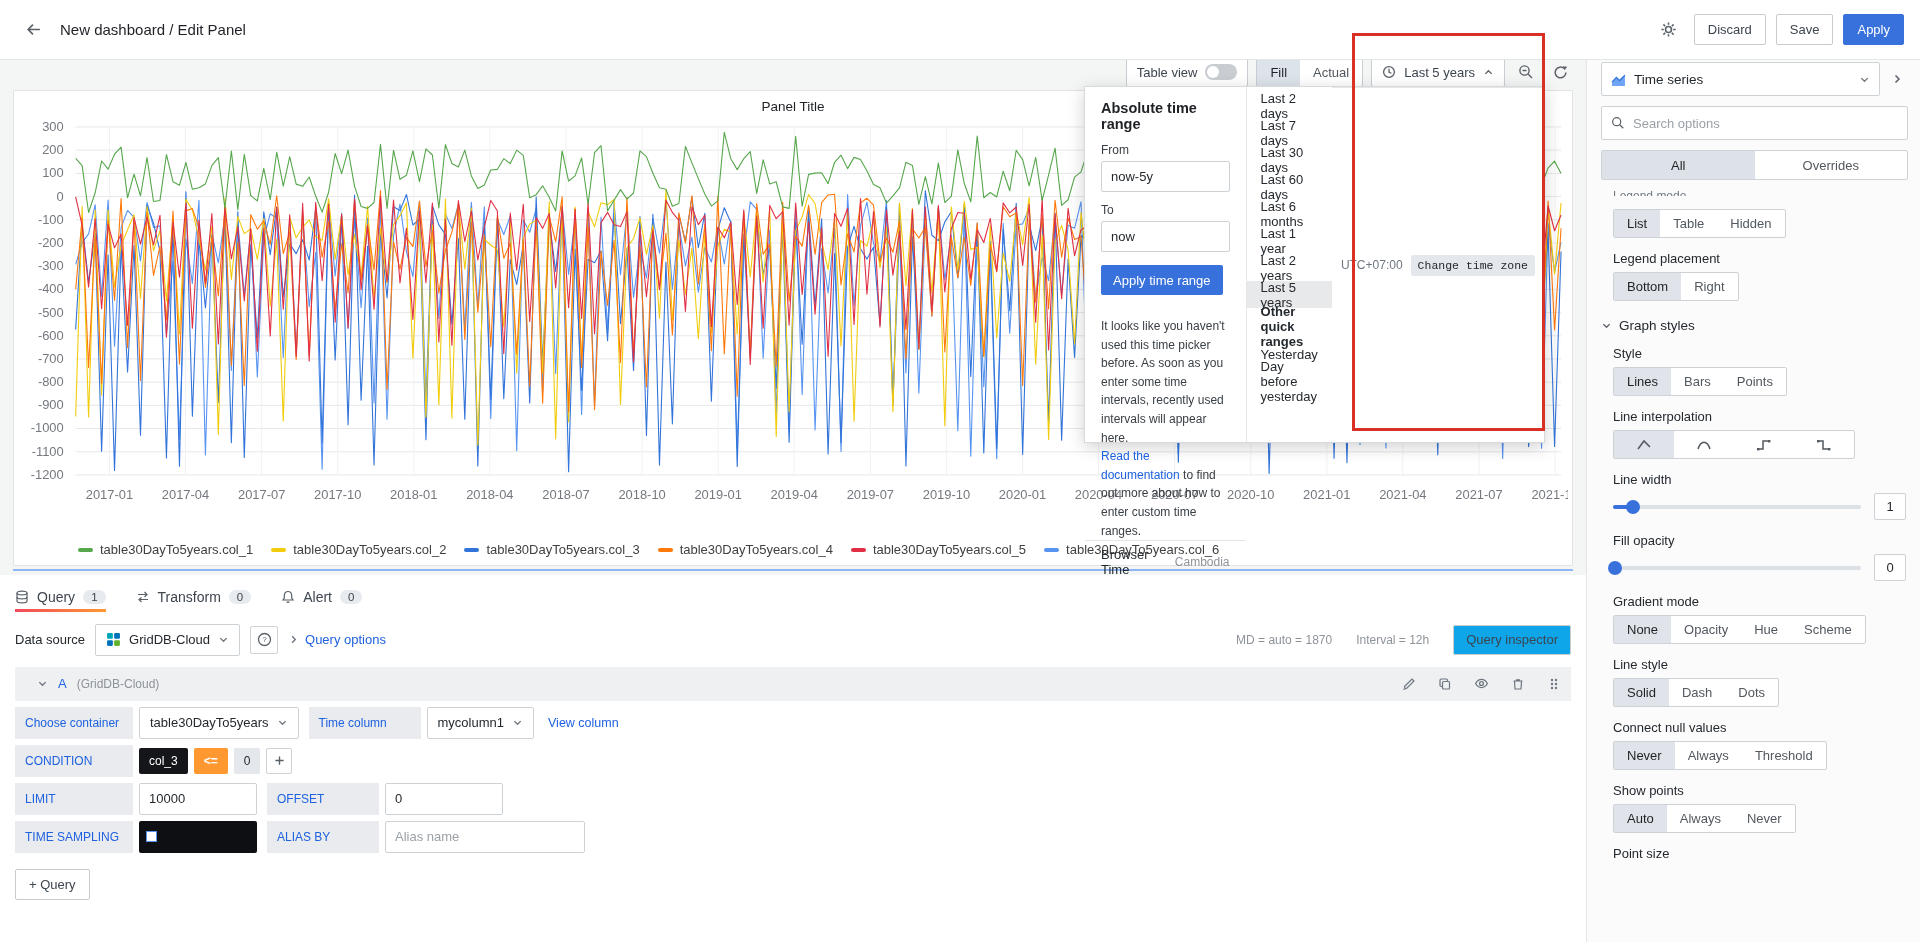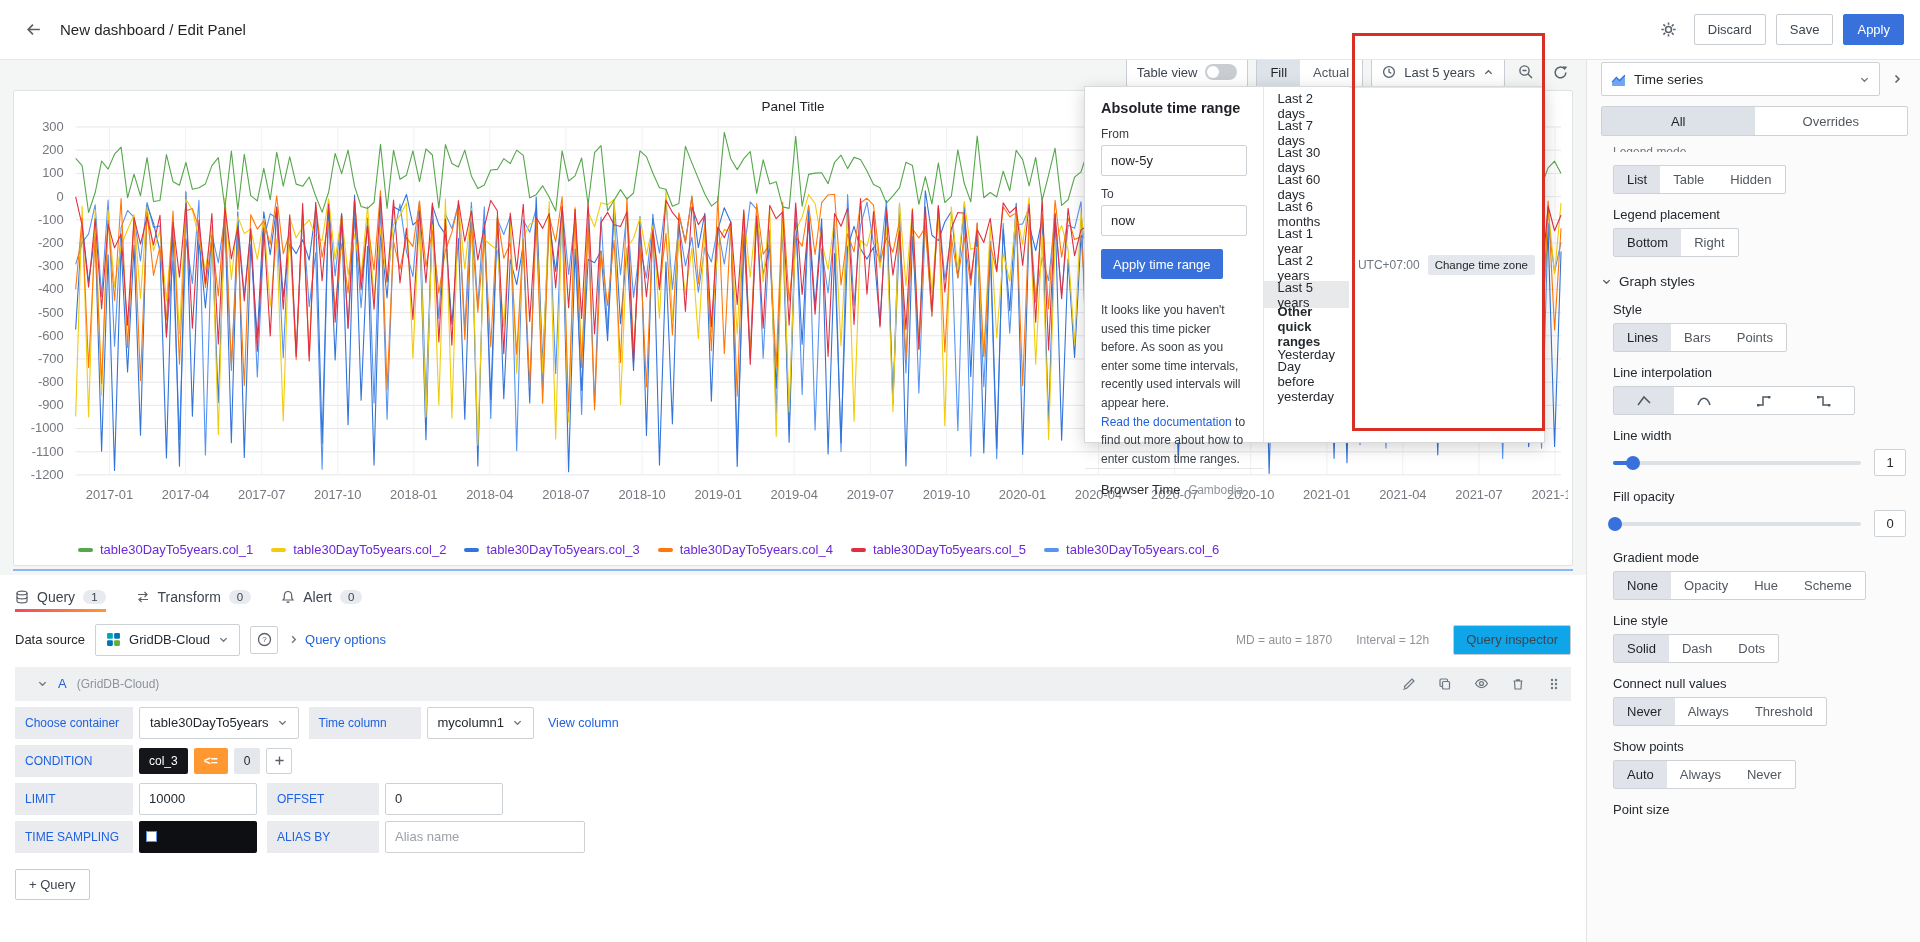--- a/index.html
+++ b/index.html
@@ -23,21 +23,21 @@
 .switch .knob{position:absolute;left:2px;top:2px;width:12px;height:12px;border-radius:50%;background:#fff}
 .seg{height:30px;display:inline-flex;border:1px solid #C9CED4;border-radius:2px;overflow:hidden;background:#fff}
 .seg span{display:flex;align-items:center;padding:0 13px;font-size:13px;color:#52585F;cursor:pointer}
 .seg span.sel{background:#DDE3EA;color:#1F2126}
 .iconbtn{width:26px;height:26px;display:flex;align-items:center;justify-content:center;color:#52585F;cursor:pointer}
 
 .panel{flex:0 0 474px;margin:0 13px;background:#fff;border:1px solid #E0E2E4;border-radius:2px;display:flex;flex-direction:column;position:relative}
 .panel-title{height:30px;display:flex;align-items:center;justify-content:center;font-size:13.5px;font-weight:500;color:#1F2126}
 .chart-wrap{flex:1;min-height:0;padding:0 4px}
 .chart-wrap svg{width:100%;height:100%}
-.legend{height:30px;display:flex;align-items:center;gap:18px;padding-left:64px;font-size:13px;color:#6d28d9;overflow:hidden}
+.legend{height:30px;display:flex;align-items:center;gap:18px;padding-left:64px;font-size:13px;color:#404040;overflow:hidden}
 .legend-item{display:flex;align-items:center;cursor:pointer;white-space:nowrap}
 .legend-item .sw{width:15px;height:4px;border-radius:2px;margin-right:7px}
 .splitter{flex:0 0 9px;position:relative}
 .splitter::after{content:"";position:absolute;left:13px;right:13px;top:3px;height:2px;background:rgba(87,148,242,.65)}
 
 .editor{flex:1;background:#fff;padding:0 15px;overflow:hidden}
 .tabs{height:44px;display:flex;align-items:flex-end;gap:30px}
 .tab{display:flex;align-items:center;gap:8px;font-size:14px;color:#3D454F;position:relative;height:100%;cursor:pointer}
 .tab.active::after{content:"";position:absolute;left:0;right:0;bottom:7px;height:3px;background:linear-gradient(90deg,#F2495C,#FF9830)}
 .badge{background:#E7EAEE;border-radius:10px;padding:1px 8px;font-size:11.5px;color:#3D454F}
@@ -112,21 +112,21 @@
 .tp-foot{flex:0 0 42px;border-top:1px solid #E4E7E7;display:flex;align-items:center;gap:8px;padding:0 16px}
 .tp-foot .bt{font-size:13px;color:#24292E}
 .tp-foot .tz{font-size:12px;color:#8E939A}
 .tp-right{flex:1;border-left:1px solid #E4E7E7;display:flex;flex-direction:row}
 .tp-list{flex:1;padding-top:5px;overflow:hidden}
 .tp-item{height:27px;display:flex;align-items:center;padding:0 14px;font-size:13px;color:#24292E;cursor:pointer}
 .tp-item.sel{background:#E7E9EB}
 .tp-subhead{height:30px;display:flex;align-items:center;padding:0 14px;font-size:13px;font-weight:600;color:#24292E;margin-top:3px}
 .tp-foot-r{flex:0 0 42px;border-top:1px solid #E4E7E7;display:flex;align-items:center;gap:8px;padding:0 9px}
 .utc{font-size:12px;color:#6E7680}
-.tzbtn{background:#E4E7EC;border:none;border-radius:2px;padding:4px 7px;font-size:11.5px;color:#24292E;cursor:pointer;font-family:Liberation Sans, sans-serif;white-space:nowrap}
+.tzbtn{background:#E4E7EC;border:none;border-radius:2px;padding:4px 7px;font-size:11.5px;color:#24292E;cursor:pointer;font-family:Liberation Mono, monospace;white-space:nowrap}
 
 .red-box{position:absolute;left:1352px;top:33px;width:193px;height:398px;border:3px solid #D93025;z-index:60;pointer-events:none}
 </style>
 </head>
 <body>
 
 <div class="app">
 
   <header class="topbar">
     <div class="back">
@@ -515,20 +515,29 @@
       </div>
       <div class="collapse">
         <span class="icon">
           <svg width="12" height="12" viewBox="0 0 12 12">
               <path d="M4.5 2.5 8 6l-3.5 3.5" fill="none" stroke="currentColor" stroke-width="1.5"></path>
             </svg>
         </span>
       </div>
     </div>
 
+    <div class="search">
+      <span class="icon">
+        <svg width="14" height="14" viewBox="0 0 16 16">
+            <circle cx="6.5" cy="6.5" r="4.6" fill="none" stroke="currentColor" stroke-width="1.4"></circle>
+            <path d="M10 10l4 4" stroke="currentColor" stroke-width="1.4"></path>
+          </svg>
+      </span>
+      <input placeholder="Search options" style="">
+    </div>
 
     <div class="opt-tabs">
       <span class="sel">All</span>
       <span>Overrides</span>
     </div>
 
     <div class="clip-label">Legend mode</div>
 
     <div class="sec">
       <div class="fgroup">

